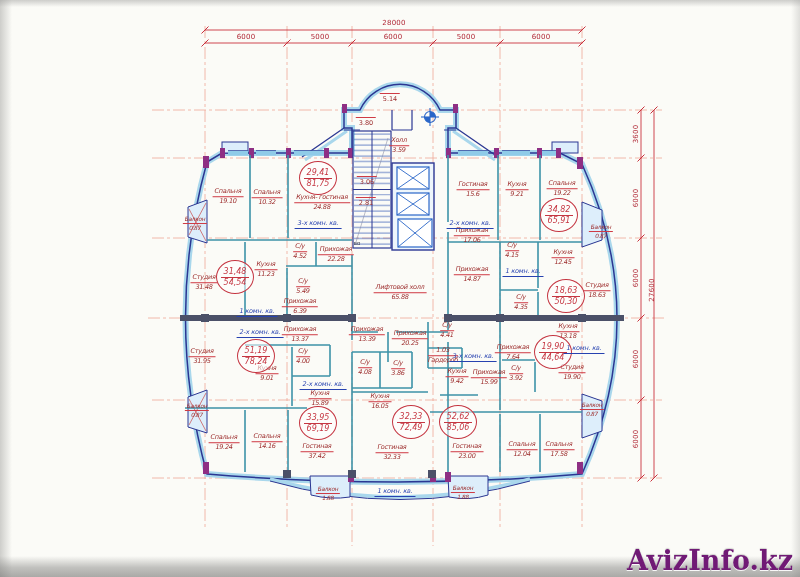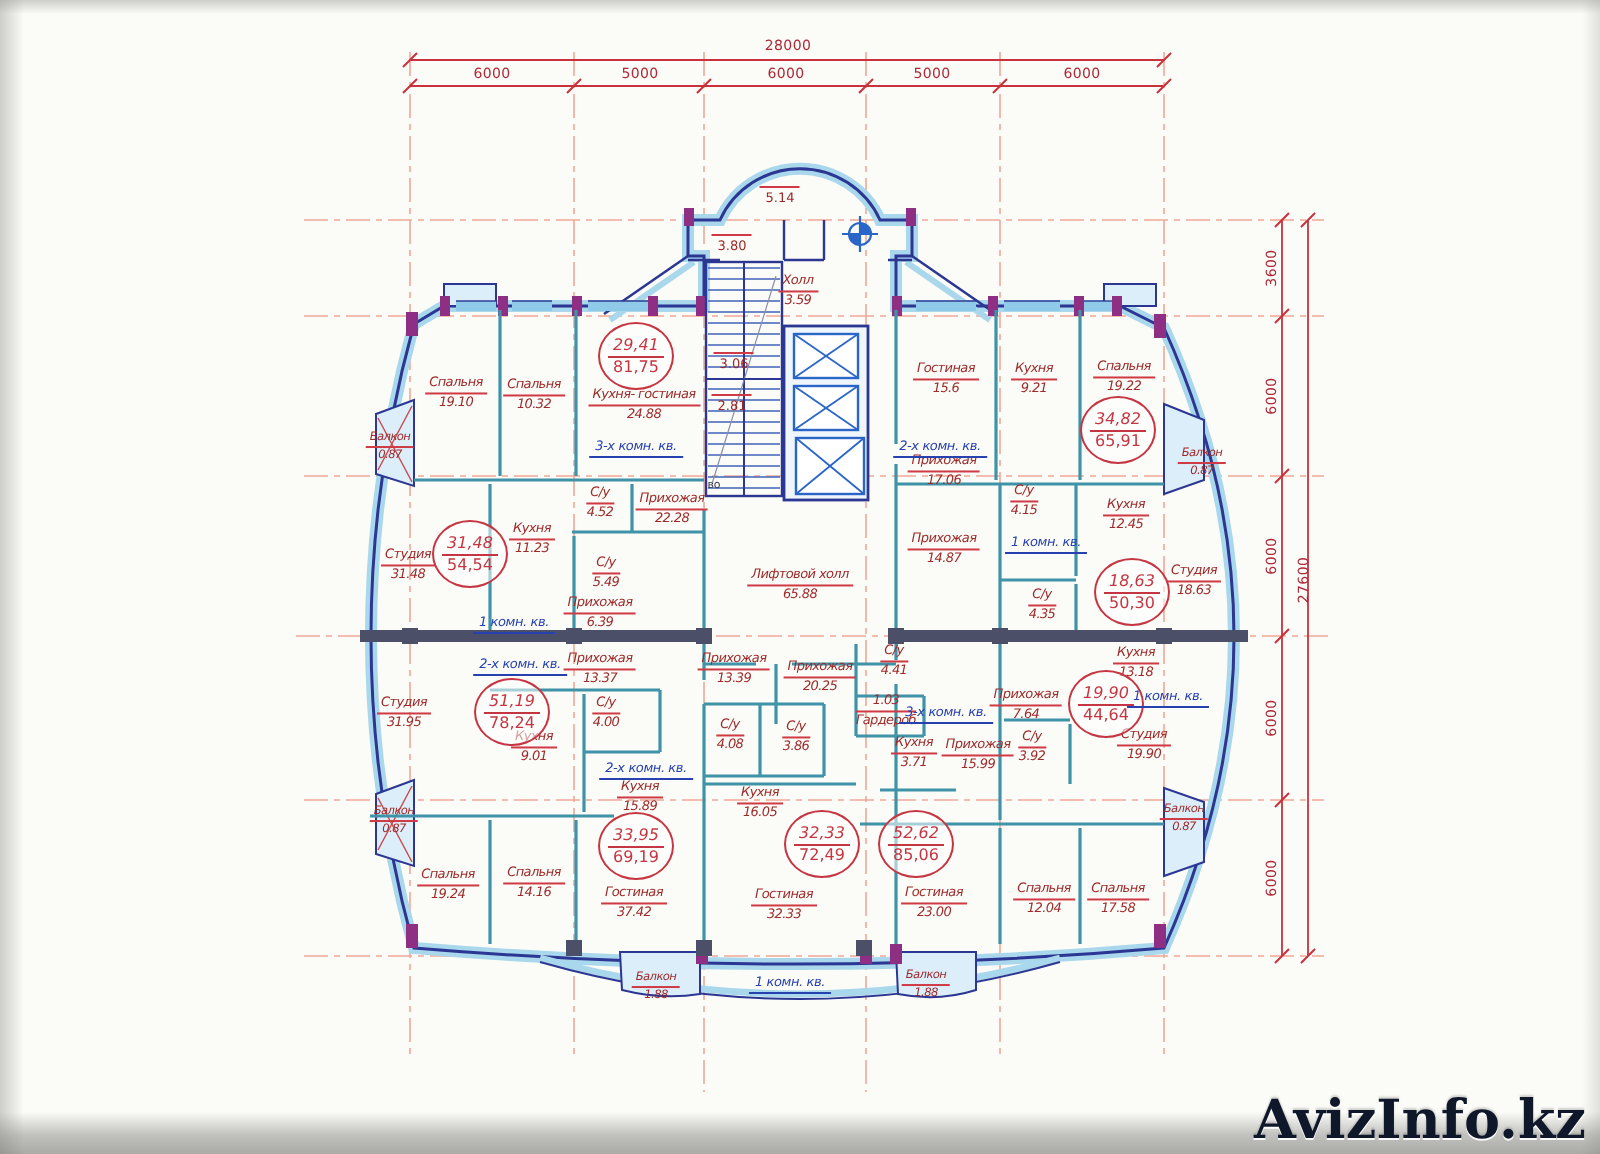--- a/index.html
+++ b/index.html
@@ -13,21 +13,21 @@
   .room .rn{display:block;font-size:6.5px;letter-spacing:-0.3px;color:#9c2b2b;font-style:italic;
             border-bottom:1px solid #cf3a44;padding:0 2px 1px;}
   .room .ra{display:block;font-size:6.5px;letter-spacing:-0.3px;color:#9c2b2b;font-style:italic;padding-top:1px;}
   .room.sm .rn,.room.sm .ra{font-size:5.8px;}
 
   
   .apt{position:absolute;transform:translate(-50%,-50%);width:36px;height:32px;
        border:1.5px solid #c53642;border-radius:50%;display:flex;flex-direction:column;
        align-items:center;justify-content:center;color:#c53642;background:rgba(255,255,255,.55);}
   .apt .al{font-size:8px;font-style:italic;border-bottom:1px solid #c53642;padding:0 3px;line-height:1.15;}
-  .apt .at{font-size:8px;line-height:1.15;text-align:right;}
+  .apt .at{font-size:8px;font-style:italic;line-height:1.15;text-align:right;}
 
   
   .ut{position:absolute;transform:translate(-50%,-50%);font-size:6.5px;letter-spacing:-0.2px;
       color:#2742b0;white-space:nowrap;border-bottom:1px solid #2742b0;padding:0 3px 1px;font-style:italic;}
 
   
   .sn{position:absolute;transform:translate(-50%,-50%);font-size:6.5px;color:#9c2b2b;
       border-top:1px solid #cf3a44;padding:1px 3px 0;}
 
   .misc{position:absolute;transform:translate(-50%,-50%);font-size:5.5px;color:#3a3a4a;}
@@ -38,21 +38,21 @@
 
   
   .edge{position:absolute;z-index:3;pointer-events:none;}
   .edge-l{left:0;top:0;bottom:0;width:12px;background:linear-gradient(to right,rgba(150,150,148,.45),rgba(150,150,148,0));}
   .edge-t{left:0;top:0;right:0;height:7px;background:linear-gradient(to bottom,rgba(160,160,158,.5),rgba(160,160,158,0));}
   .edge-r{right:0;top:0;bottom:0;width:9px;background:linear-gradient(to left,rgba(170,170,168,.35),rgba(170,170,168,0));}
   .edge-b{left:0;right:0;bottom:0;height:21px;background:linear-gradient(to bottom,rgba(150,150,148,0),rgba(135,135,133,.5) 55%,rgba(115,115,113,.6));}
 
   .watermark{position:absolute;right:7px;bottom:1px;z-index:4;
              font-family:"DejaVu Serif","Liberation Serif",serif;font-weight:bold;font-size:27px;
-             color:#0f172a;text-shadow:0 1px 0 rgba(255,255,255,.9),0 -1px 1px rgba(110,110,110,.3);}
+             color:#701a75;text-shadow:0 1px 0 rgba(255,255,255,.9),0 -1px 1px rgba(110,110,110,.3);}
 </style>
 </head>
 <body>
 
 <div class="page">
 
   <svg class="plan-svg" width="800" height="577" viewBox="0 0 800 577">
 
     <defs>
       <pattern id="treads" width="40" height="5.5" patternUnits="userSpaceOnUse">
@@ -319,21 +319,21 @@
       <div class="room" style="left: 447px; top: 331px;">
         <span class="rn">С/у</span>
         <span class="ra">4.41</span>
       </div>
       <div class="room" style="left: 443px; top: 356px;">
         <span class="rn">1.03</span>
         <span class="ra">Гардероб</span>
       </div>
       <div class="room" style="left: 457px; top: 377px;">
         <span class="rn">Кухня</span>
-        <span class="ra">3.71</span>
+        <span class="ra">9.42</span>
       </div>
       <div class="room" style="left: 489px; top: 378px;">
         <span class="rn">Прихожая</span>
         <span class="ra">15.99</span>
       </div>
       <div class="room" style="left: 516px; top: 374px;">
         <span class="rn">С/у</span>
         <span class="ra">3.92</span>
       </div>
       <div class="room" style="left: 467px; top: 452px;">

